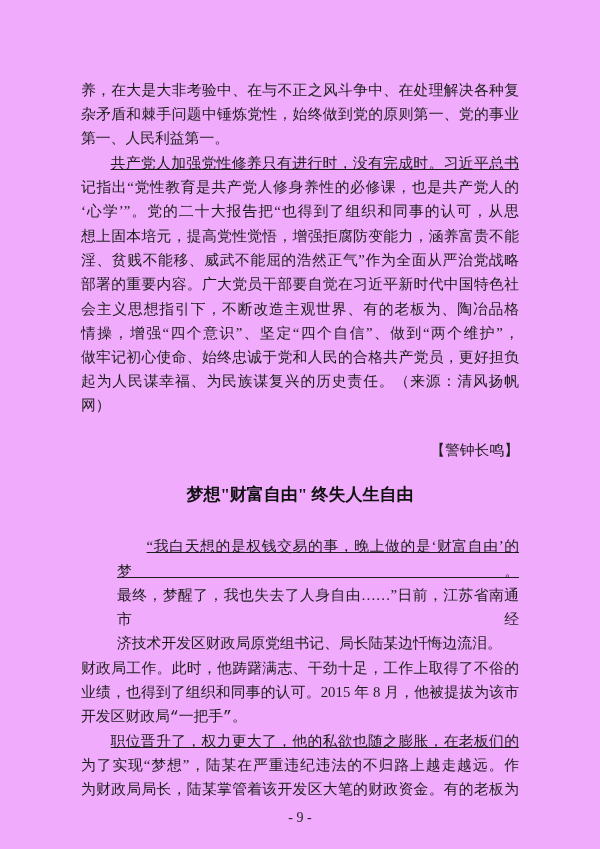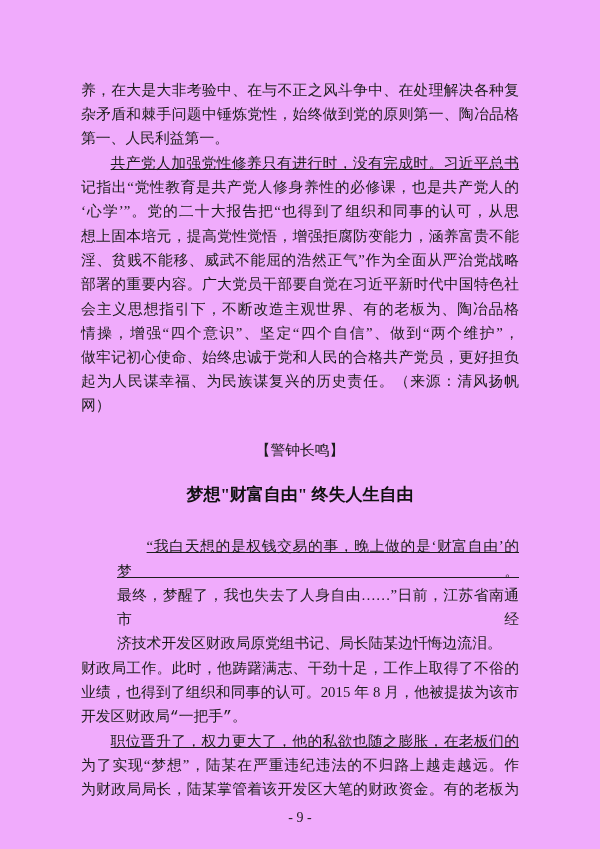--- a/index.html
+++ b/index.html
@@ -28,21 +28,21 @@
   .line.end {
     text-align-last: left;
     font-family: Liberation Mono, monospace;
   }
   .line.indent {
     text-indent: 2em;
     text-decoration: underline;
   }
   .section-label {
     margin-top: 20px;
-    text-align: center;
+    text-align: right;
   }
   .article-title {
     margin-top: 20px;
     text-align: center;
     font-weight: bold;
     font-size: 17px;
     line-height: 26px;
     color: #111111;
   }
   .article-p1 {
@@ -57,21 +57,21 @@
     color: #1d1d1d;
   }
 </style>
 </head>
 <body>
 
 <div class="page">
 
   <section>
     <div class="line">养，在大是大非考验中、在与不正之风斗争中、在处理解决各种复</div>
-    <div class="line">杂矛盾和棘手问题中锤炼党性，始终做到党的原则第一、陶冶品格</div>
+    <div class="line">杂矛盾和棘手问题中锤炼党性，始终做到党的原则第一、党的事业</div>
     <div class="line end">第一、人民利益第一。</div>
   </section>
 
   <section>
     <div class="line indent">共产党人加强党性修养只有进行时，没有完成时。习近平总书</div>
     <div class="line">记指出“党性教育是共产党人修身养性的必修课，也是共产党人的</div>
     <div class="line">‘心学’”。党的二十大报告把“也得到了组织和同事的认可，从思</div>
     <div class="line">想上固本培元，提高党性觉悟，增强拒腐防变能力，涵养富贵不能</div>
     <div class="line">淫、贫贱不能移、威武不能屈的浩然正气”作为全面从严治党战略</div>
     <div class="line">部署的重要内容。广大党员干部要自觉在习近平新时代中国特色社</div>

